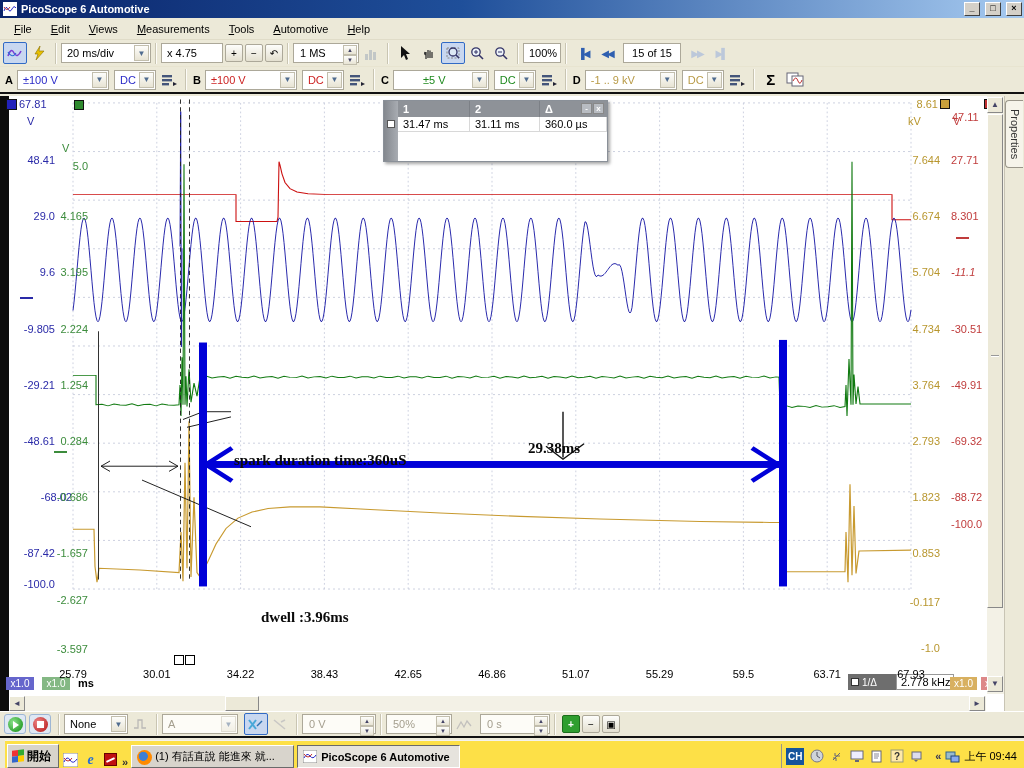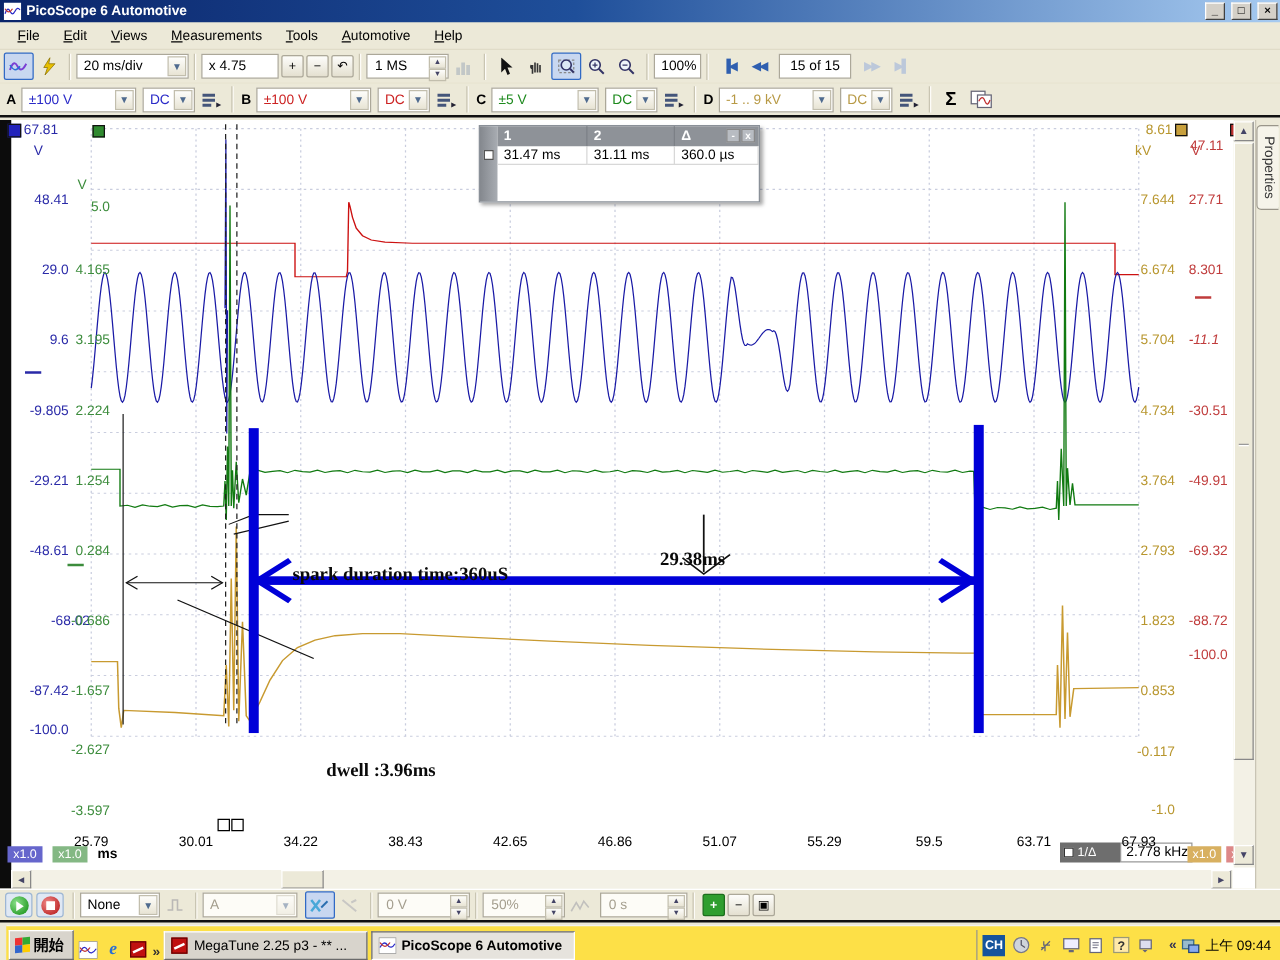--- a/index.html
+++ b/index.html
@@ -233,21 +233,21 @@
     <span class="chicon">
       <svg width="17" height="14">
         <rect x="1" y="2" width="10" height="2.4" fill="#44557a"></rect>
         <rect x="1" y="6" width="10" height="2.4" fill="#44557a"></rect>
         <rect x="1" y="10" width="7" height="2.4" fill="#44557a"></rect>
         <path d="M12 9 l4 2 -4 2 z" fill="#223"></path>
       </svg>
     </span>
     <div class="vsep"></div>
     <span class="chlabel">C</span>
-    <div class="combo" style="width: 86px; color: rgb(30, 138, 30);">
+    <div class="combo" style="width: 96px; color: rgb(30, 138, 30); justify-content: center;">
       <span>±5 V</span>
       <span class="arr">▼</span>
     </div>
     <div class="combo" style="width: 42px; color: rgb(30, 138, 30); margin-left: 5px;">
       <span>DC</span>
       <span class="arr">▼</span>
     </div>
     <span class="chicon">
       <svg width="17" height="14">
         <rect x="1" y="2" width="10" height="2.4" fill="#44557a"></rect>
@@ -536,23 +536,23 @@
   <div class="qlicon">
       <span class="iegl">e</span>
     </div>
   <div class="qlicon">
       <span class="mtn"></span>
     </div>
   <span style="font-weight:bold;color:#333">»</span>
   <div id="taskbuttons" style="display:flex;gap:3px">
       <div class="taskbtn">
         <span class="ticon">
-          <span class="mtn" style="display:block"></span>
+          <span class="ffx" style="display:block"></span>
         </span>
-        <span>MegaTune 2.25 p3 - ** ...</span>
+        <span>(1) 有話直說 能進來 就...</span>
       </div>
       <div class="taskbtn active">
         <span class="ticon"><svg width="14" height="13">
             <rect width="14" height="13" fill="#fff" stroke="#888"></rect>
             <path d="M1 8 Q4 2 7 6 T13 5" stroke="#2a2ac8" fill="none"></path>
             <path d="M1 4 Q5 10 9 4" stroke="#c03030" fill="none"></path>
           </svg></span>
         <span>PicoScope 6 Automotive</span>
       </div>
     </div>

